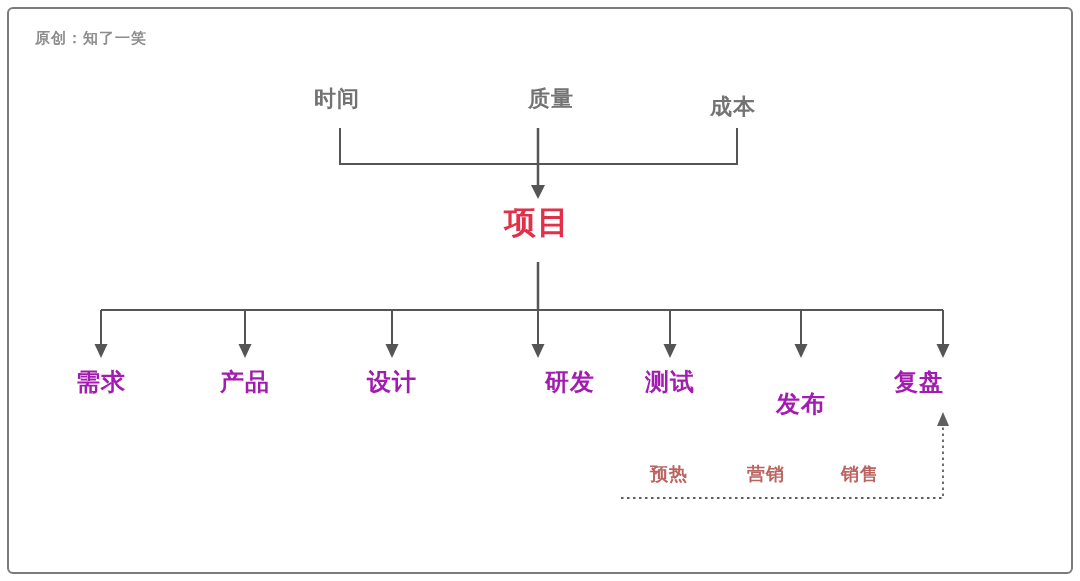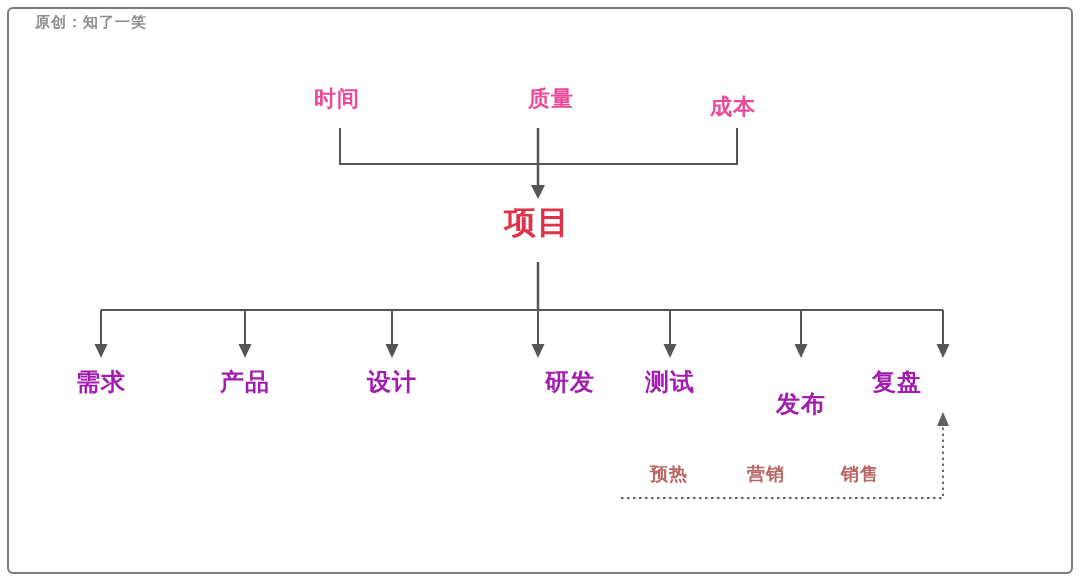--- a/index.html
+++ b/index.html
@@ -35,27 +35,27 @@
   .label {
     position: absolute;
     transform: translate(-50%, -50%);
     font-weight: bold;
     white-space: nowrap;
     letter-spacing: 1px;
   }
   .watermark {
     position: absolute;
     left: 35px;
-    top: 13px;
+    top: 29px;
     font-size: 15px;
     font-weight: bold;
     color: #8d8d8d;
     letter-spacing: 1px;
   }
-  .constraint { font-size: 22px; color: #ec4899; }
+  .constraint { font-size: 22px; color: #737373; }
   .root       { font-size: 32px; color: #e13049; }
   .phase      { font-size: 24px; color: #a21caf; }
   .subphase   { font-size: 18px; color: #b96460; }
 </style>
 </head>
 <body>
 
 <div class="canvas">
 
   <div class="frame"></div>
@@ -103,19 +103,19 @@
   <div class="label constraint" style="left:733px; top:107px;font-family:Liberation Mono, monospace;">成本</div>
 
   <div class="label root" style="left:537px; top:223px;">项目</div>
 
   <div class="label phase" style="left:101px; top:382px;">需求</div>
   <div class="label phase" style="left:245px; top:382px;">产品</div>
   <div class="label phase" style="left:392px; top:382px;">设计</div>
   <div class="label phase" style="left:538px; top:382px;margin-left:32px;">研发</div>
   <div class="label phase" style="left:670px; top:382px;">测试</div>
   <div class="label phase" style="left:801px; top:404px;">发布</div>
-  <div class="label phase" style="left:897px; top:382px;">复盘</div>
+  <div class="label phase" style="left:919px; top:382px;">复盘</div>
 
   <div class="label subphase" style="left:669px; top:474px;">预热</div>
   <div class="label subphase" style="left:766px; top:474px;">营销</div>
   <div class="label subphase" style="left:860px; top:474px;">销售</div>
 
 </div>
 
 </body></html>

